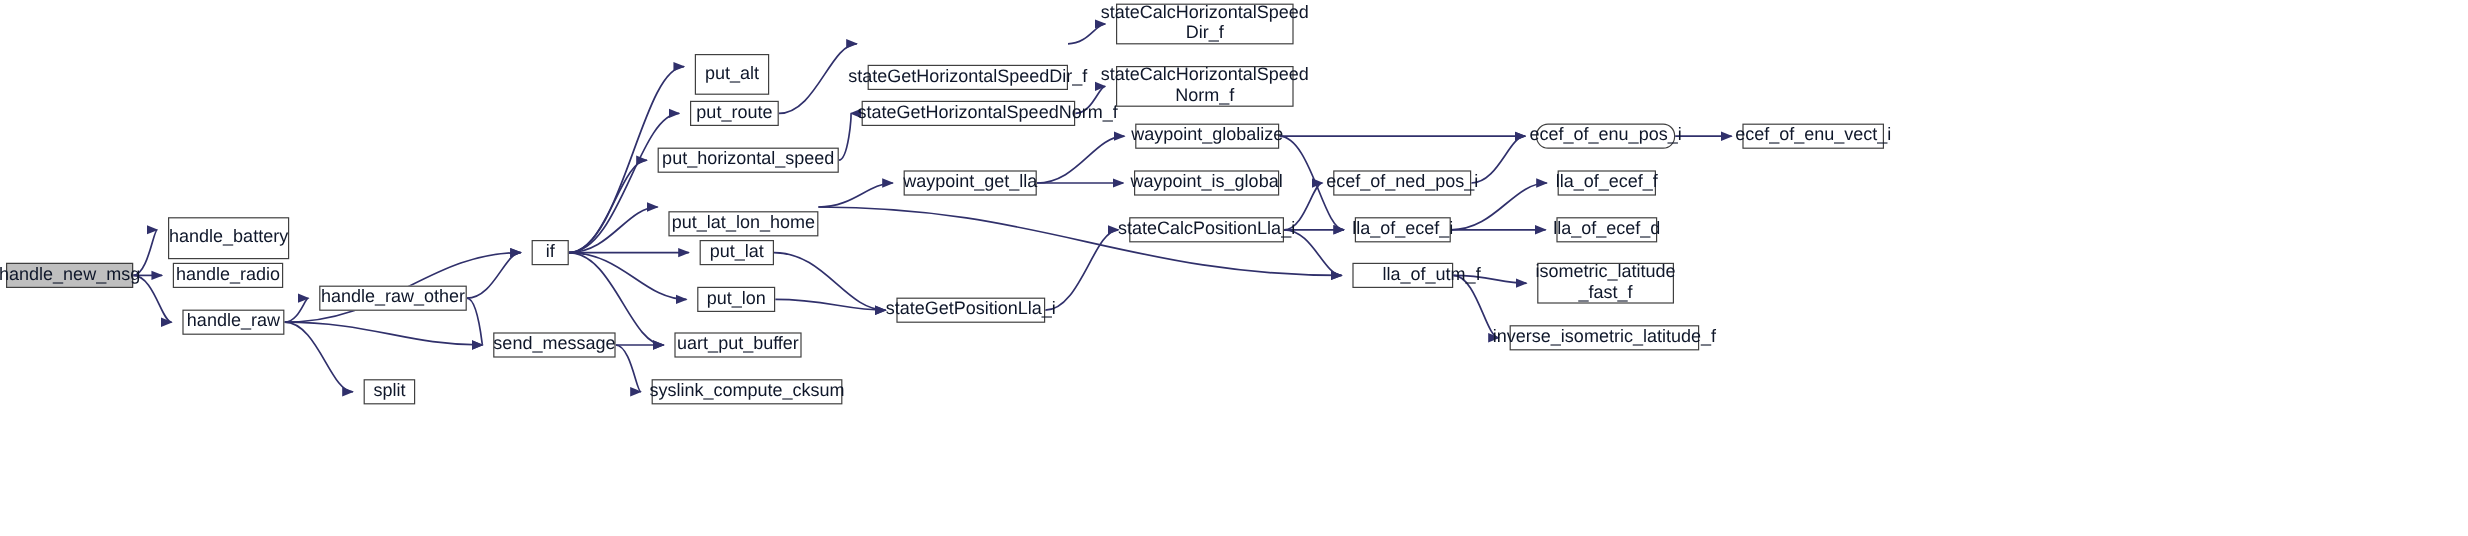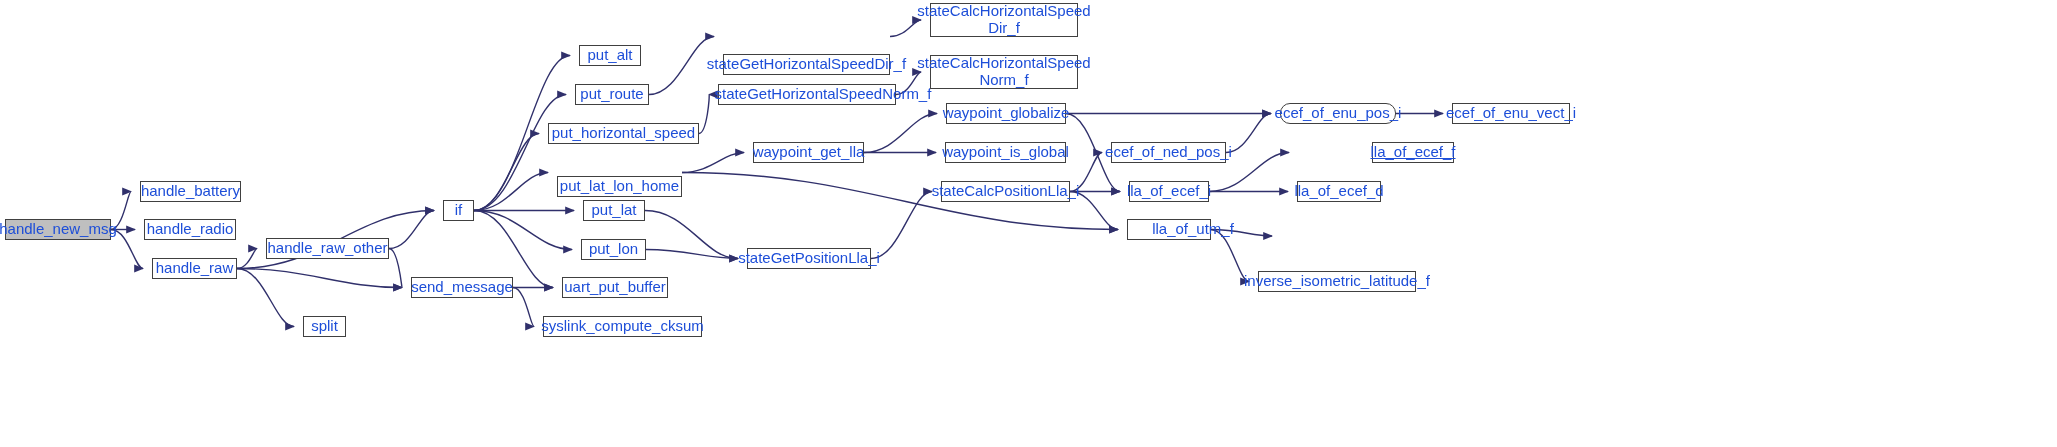--- a/index.html
+++ b/index.html
@@ -9,21 +9,21 @@
     height:447px;
     background:#ffffff;
     font-family:"Liberation Sans", sans-serif;
     overflow:hidden;
   }
   .node{
     position:absolute;
     box-sizing:border-box;
     border:1px solid #404040;
     background:#ffffff;
-    color:#1d4ed8;
+    color:#0f172a;
     font-size:15px;
     line-height:1.12;
     display:flex;
     align-items:center;
     justify-content:center;
     text-align:center;
     white-space:pre-line;
     letter-spacing:0px;
   }
   .node.highlight{
@@ -82,29 +82,29 @@
       <path d="M 1070 191.5 C 1094.78 191.5, 1104.22 191.5, 1120 191.5" fill="none" stroke="#30306b" stroke-width="1.4" marker-end="url(#arrow)"></path>
       <path d="M 1070 191.5 C 1093.94 191.5, 1103.06 229.5, 1118 229.5" fill="none" stroke="#30306b" stroke-width="1.4" marker-end="url(#arrow)"></path>
       <path d="M 1226 152.5 C 1248.68 152.5, 1257.32 113.5, 1271 113.5" fill="none" stroke="#30306b" stroke-width="1.4" marker-end="url(#arrow)"></path>
       <path d="M 1209 191.5 C 1246.38 191.5, 1260.62 152.5, 1289 152.5" fill="none" stroke="#30306b" stroke-width="1.4" marker-end="url(#arrow)"></path>
       <path d="M 1209 191.5 C 1245.96 191.5, 1260.04 191.5, 1288 191.5" fill="none" stroke="#30306b" stroke-width="1.4" marker-end="url(#arrow)"></path>
       <path d="M 1211 229.5 C 1240.4 229.5, 1251.6 236, 1272 236" fill="none" stroke="#30306b" stroke-width="1.4" marker-end="url(#arrow)"></path>
       <path d="M 1211 229.5 C 1230.74 229.5, 1238.26 281.5, 1249 281.5" fill="none" stroke="#30306b" stroke-width="1.4" marker-end="url(#arrow)"></path>
       <path d="M 1396 113.5 C 1419.52 113.5, 1428.48 113.5, 1443 113.5" fill="none" stroke="#30306b" stroke-width="1.4" marker-end="url(#arrow)"></path>
     </svg>
 <div class="node highlight" style="left: 5px; top: 219px; width: 106px; height: 21px;">handle_new_msg</div>
-    <div class="node" style="left: 140px; top: 181px; width: 101px; height: 21px;">handle_battery</div>
+    <div class="node" style="left: 140px; top: 181px; width: 101px; height: 35px;">handle_battery</div>
     <div class="node" style="left: 144px; top: 219px; width: 92px; height: 21px;">handle_radio</div>
     <div class="node" style="left: 152px; top: 258px; width: 85px; height: 21px;">handle_raw</div>
     <div class="node" style="left: 266px; top: 238px; width: 123px; height: 21px;">handle_raw_other</div>
     <div class="node" style="left: 303px; top: 316px; width: 43px; height: 21px;">split</div>
     <div class="node" style="left: 443px; top: 200px; width: 31px; height: 21px;">if</div>
     <div class="node" style="left: 411px; top: 277px; width: 102px; height: 21px;">send_message</div>
     <div class="node" style="left: 543px; top: 316px; width: 159px; height: 21px;">syslink_compute_cksum</div>
-    <div class="node" style="left: 579px; top: 45px; width: 62px; height: 21px;">put_alt</div>
+    <div class="node" style="left: 579px; top: 45px; width: 62px; height: 34px;">put_alt</div>
     <div class="node" style="left: 575px; top: 84px; width: 74px; height: 21px;">put_route</div>
     <div class="node" style="left: 548px; top: 123px; width: 151px; height: 21px;">put_horizontal_speed</div>
     <div class="node" style="left: 557px; top: 176px; width: 125px; height: 21px;">put_lat_lon_home</div>
     <div class="node" style="left: 583px; top: 200px; width: 62px; height: 21px;">put_lat</div>
     <div class="node" style="left: 581px; top: 239px; width: 65px; height: 21px;">put_lon</div>
     <div class="node" style="left: 562px; top: 277px; width: 106px; height: 21px;">uart_put_buffer</div>
     <div class="node" style="left: 723px; top: 26px; width: 167px; height: 21px; margin-top: 28px;">stateGetHorizontalSpeedDir_f</div>
     <div class="node" style="left: 718px; top: 84px; width: 178px; height: 21px; padding-left: 32px;">stateGetHorizontalSpeedNorm_f</div>
     <div class="node" style="left: 753px; top: 142px; width: 111px; height: 21px;">waypoint_get_lla</div>
     <div class="node" style="left: 747px; top: 248px; width: 124px; height: 21px;">stateGetPositionLla_i</div>
@@ -112,17 +112,19 @@
 Dir_f</div>
     <div class="node" style="left: 930px; top: 55px; width: 148px; height: 34px;">stateCalcHorizontalSpeed
 Norm_f</div>
     <div class="node" style="left: 946px; top: 103px; width: 120px; height: 21px;">waypoint_globalize</div>
     <div class="node" style="left: 945px; top: 142px; width: 121px; height: 21px;">waypoint_is_global</div>
     <div class="node" style="left: 941px; top: 181px; width: 129px; height: 21px;">stateCalcPositionLla_i</div>
     <div class="node" style="left: 1111px; top: 142px; width: 115px; height: 21px;">ecef_of_ned_pos_i</div>
     <div class="node" style="left: 1129px; top: 181px; width: 80px; height: 21px;">lla_of_ecef_i</div>
     <div class="node" style="left: 1127px; top: 219px; width: 84px; height: 21px; padding-left: 48px;">lla_of_utm_f</div>
     <div class="node" style="left: 1280px; top: 103px; width: 116px; height: 21px; border-radius: 10px;">ecef_of_enu_pos_i</div>
-    <div class="node" style="left: 1372px; top: 142px; width: 82px; height: 21px; text-decoration: underline;">lla_of_ecef_f</div>
+    <div class="node" style="left: 1298px; top: 142px; width: 82px; height: 21px;">lla_of_ecef_f</div>
     <div class="node" style="left: 1297px; top: 181px; width: 84px; height: 21px;">lla_of_ecef_d</div>
+    <div class="node" style="left: 1281px; top: 219px; width: 114px; height: 34px;">isometric_latitude
+_fast_f</div>
     <div class="node" style="left: 1258px; top: 271px; width: 158px; height: 21px;">inverse_isometric_latitude_f</div>
     <div class="node" style="left: 1452px; top: 103px; width: 118px; height: 21px;">ecef_of_enu_vect_i</div>
   </div>
 
 </body></html>

